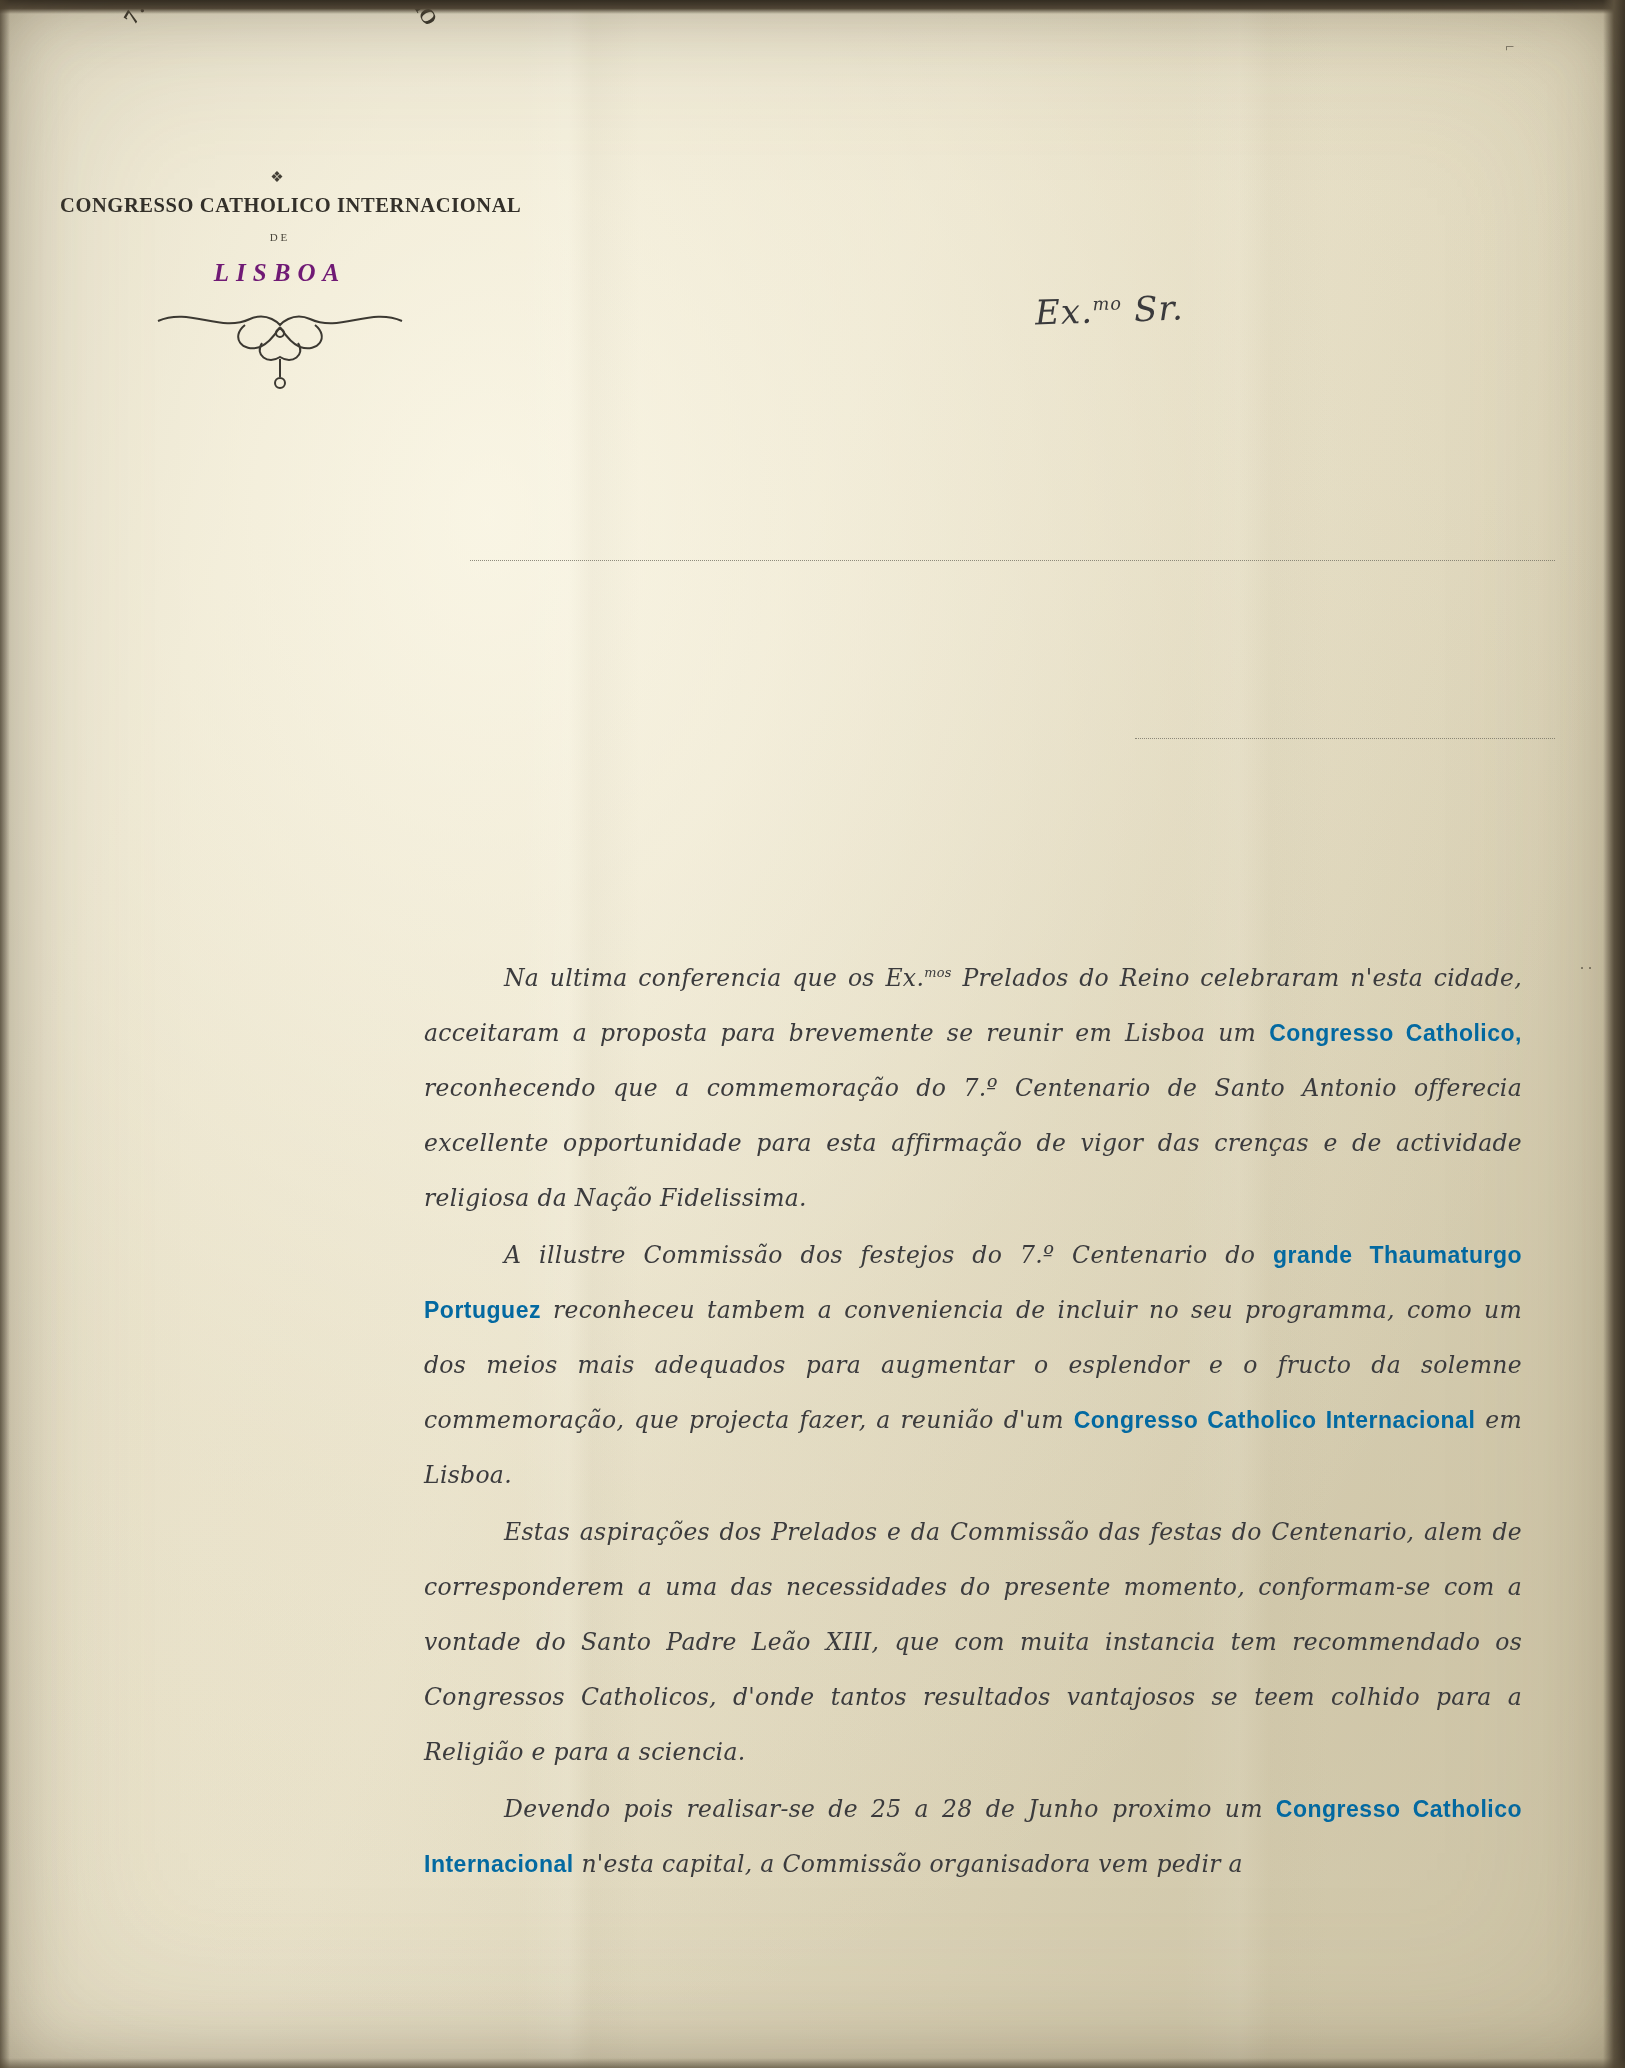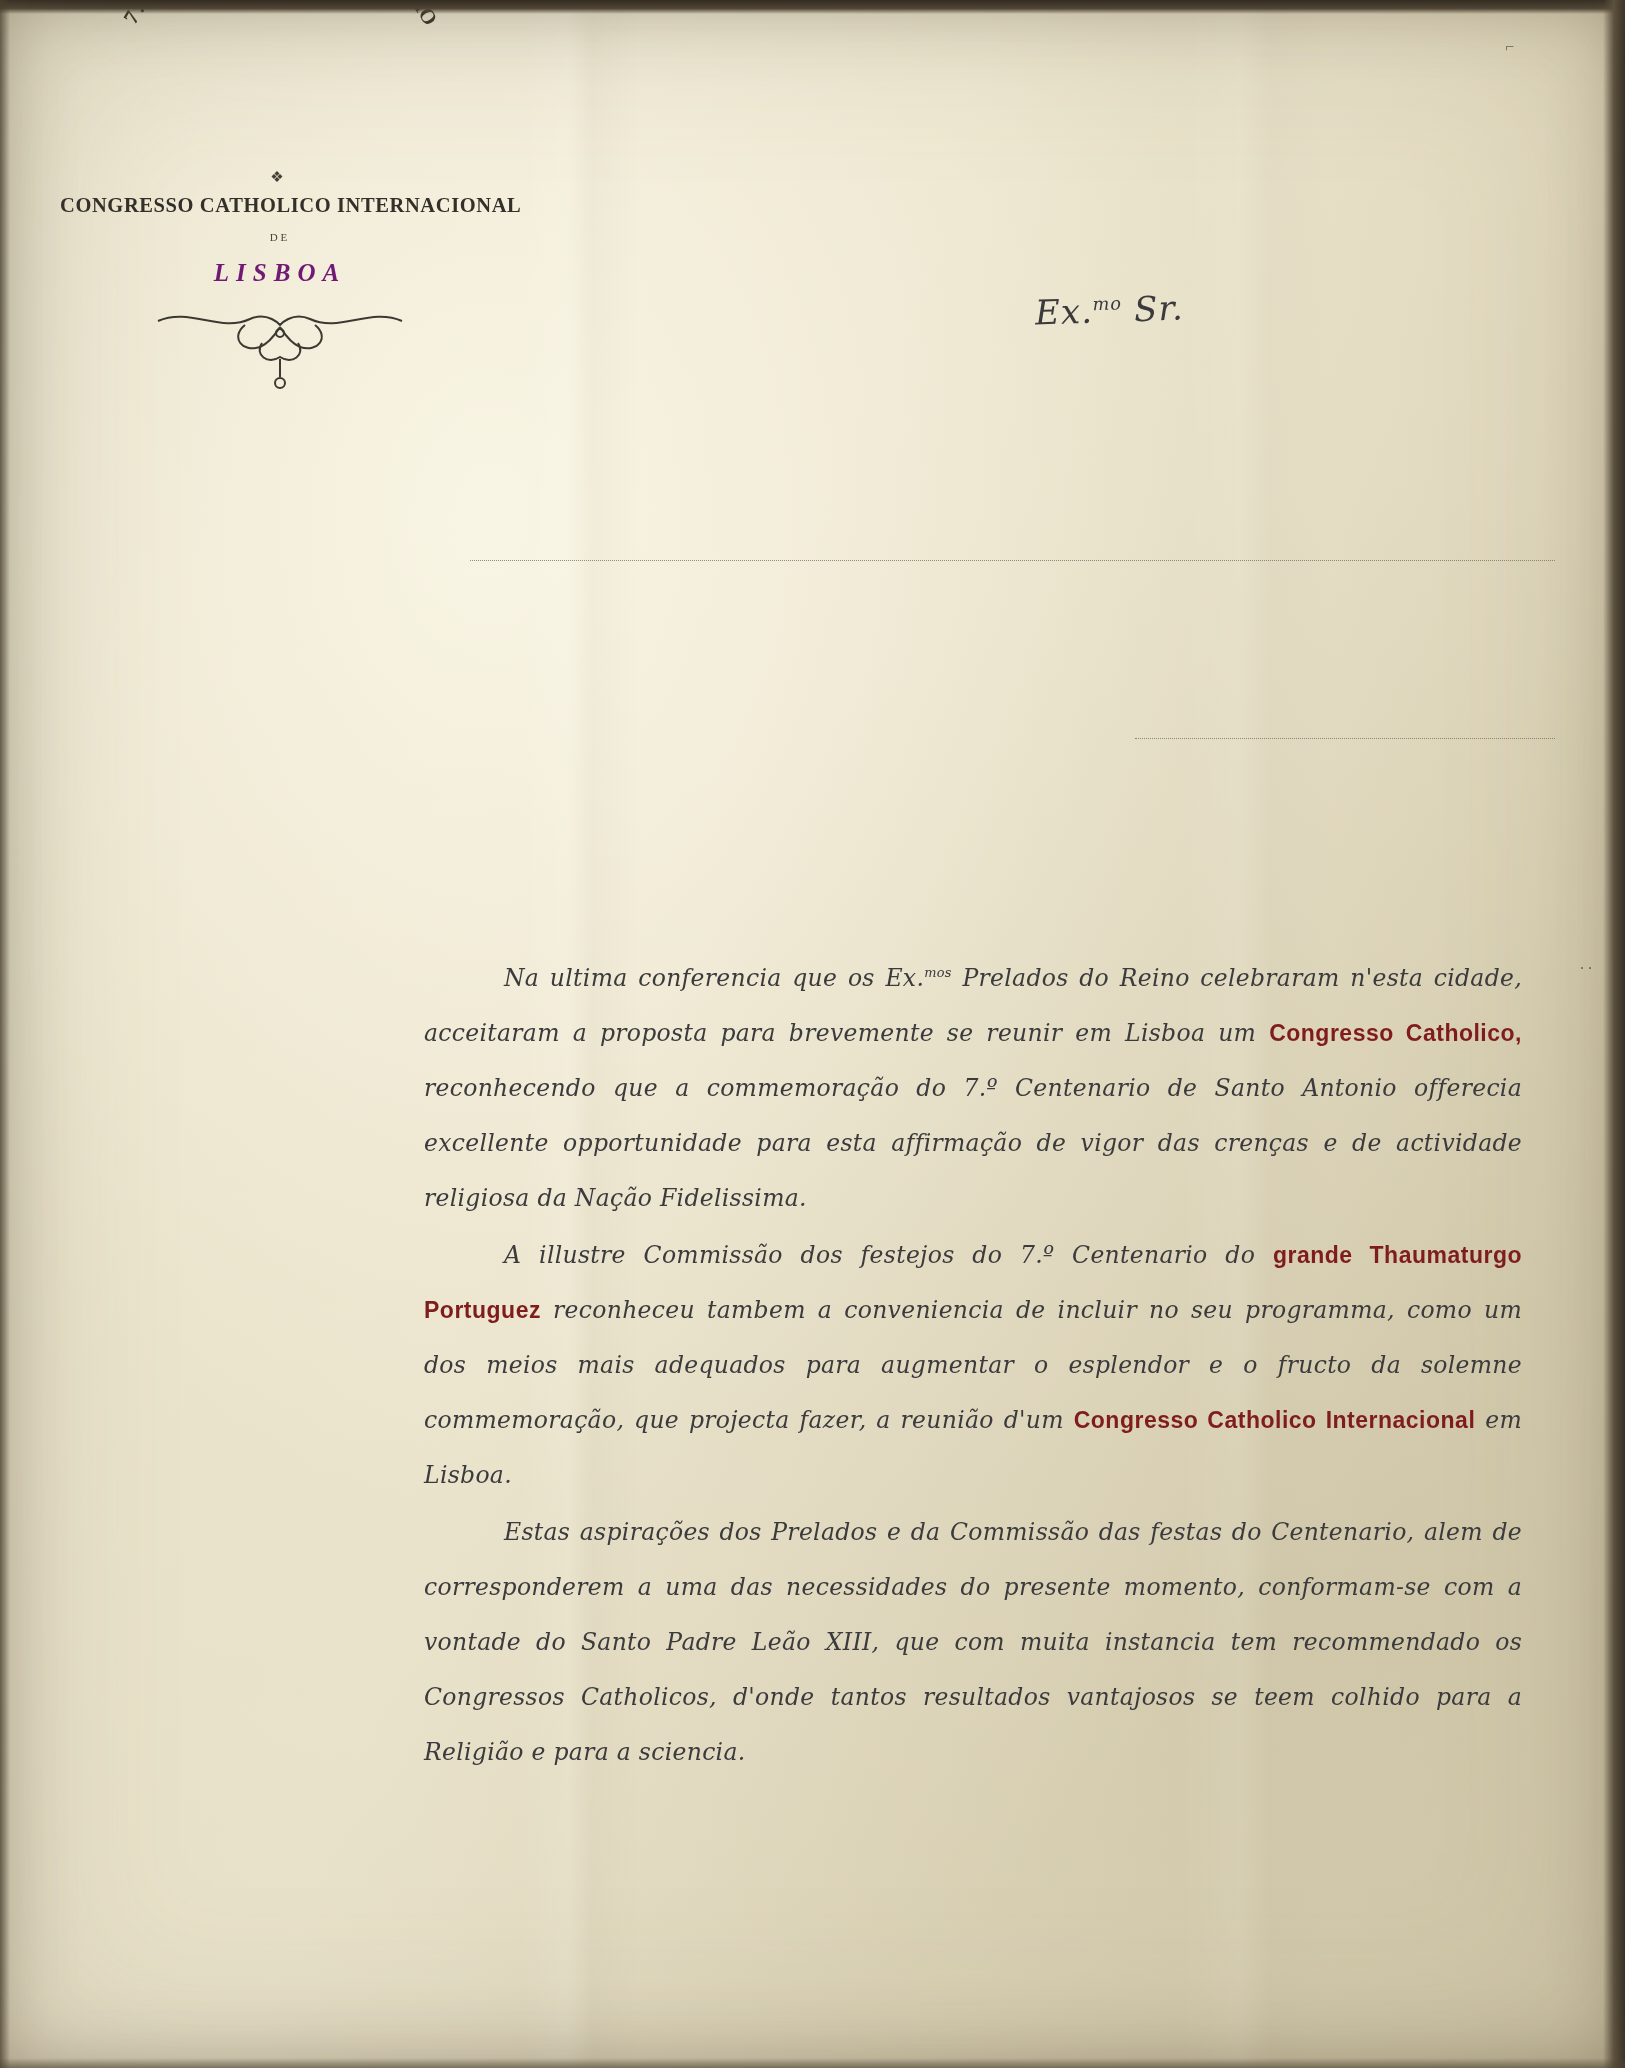--- a/index.html
+++ b/index.html
@@ -161,21 +161,21 @@
   #body-text p {
     margin: 0 0 2px 0;
     text-indent: 80px;
   }
   .blk {
     font-family: "Liberation Sans", sans-serif;
     font-style: normal;
     font-weight: bold;
     font-size: 23px;
     letter-spacing: 0.5px;
-    color: #7f1d1d;
+    color: #0369a1;
   }
   .sm {
     font-size: 0.55em;
     vertical-align: super;
     font-style: italic;
   }
   
   .margin-mark {
     position: absolute;
     color: #6a6556;
@@ -227,20 +227,21 @@
   <div class="dotline" style="left:470px; top:560px; width:1085px;"></div>
   <div class="dotline" style="left:1135px; top:738px; width:420px;"></div>
 
   <span class="margin-mark" style="left:1505px; top:38px;">⌐</span>
   <span class="margin-mark" style="left:1580px; top:955px;">. .</span>
 
   <div id="body-text">
       <p><span>Na ultima conferencia que os Ex.</span><span class="sm">mos</span><span> Prelados do Reino celebraram n'esta cidade, acceitaram a proposta para brevemente se reunir em Lisboa um </span><span class="blk">Congresso Catholico,</span><span> reconhecendo que a commemoração do 7.º Centenario de Santo Antonio offerecia excellente opportunidade para esta affirmação de vigor das crenças e de actividade religiosa da Nação Fidelissima.</span></p>
       <p><span>A illustre Commissão dos festejos do 7.º Centenario do </span><span class="blk">grande Thaumaturgo Portuguez</span><span> reconheceu tambem a conveniencia de incluir no seu programma, como um dos meios mais adequados para augmentar o esplendor e o fructo da solemne commemoração, que projecta fazer, a reunião d'um </span><span class="blk">Congresso Catholico Internacional</span><span> em Lisboa.</span></p>
       <p><span>Estas aspirações dos Prelados e da Commissão das festas do Centenario, alem de corresponderem a uma das necessidades do presente momento, conformam-se com a vontade do Santo Padre Leão XIII, que com muita instancia tem recommendado os Congressos Catholicos, d'onde tantos resultados vantajosos se teem colhido para a Religião e para a sciencia.</span></p>
+      <p><span>Devendo pois realisar-se de 25 a 28 de Junho proximo um </span><span class="blk">Congresso Catholico Internacional</span><span> n'esta capital, a Commissão organisadora vem pedir a</span></p>
     </div>
 
   <div id="scanedge-top"></div>
   <div id="scanedge-right"></div>
   <div id="scanedge-left"></div>
   <div id="scanedge-bottom"></div>
   <div id="vignette"></div>
 </div>
 
 </body></html>

